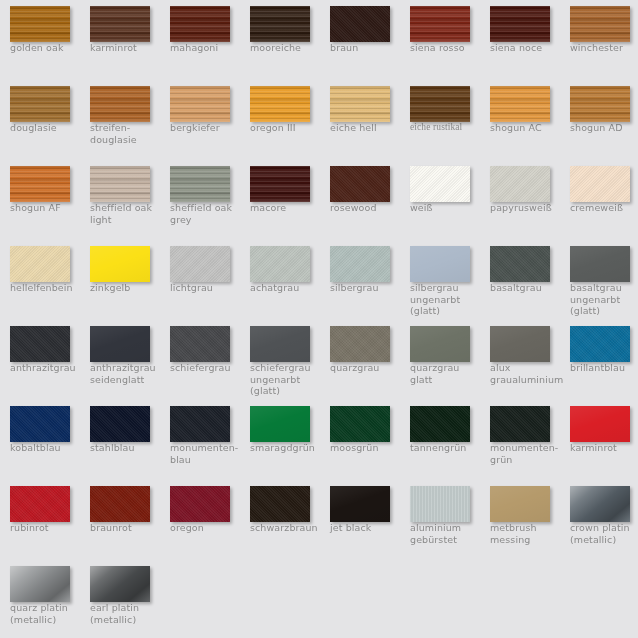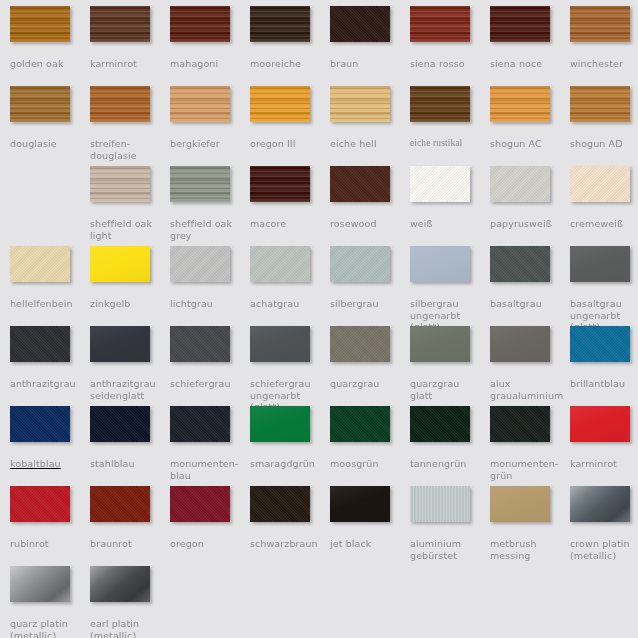--- a/index.html
+++ b/index.html
@@ -114,21 +114,21 @@
     background-image: repeating-linear-gradient(
       to right,
       rgba(255,255,255,0.18) 0px,
       rgba(255,255,255,0.00) 1px,
       rgba(0,0,0,0.07) 2px,
       rgba(0,0,0,0.00) 3px
     );
   }
 
   .swatch-label {
-    margin-top: 16px;
+    margin-top: 0;
     font-size: 9.5px;
     line-height: 11.5px;
     color: #8a8a8a;
     letter-spacing: 0.1px;
     white-space: pre-line;
   }
 </style>
 </head>
 <body style="background: rgb(228, 228, 230);">
 
@@ -192,20 +192,24 @@
       <div class="swatch-label">eiche rustikal</div>
     </div>
     <div class="swatch-cell" style="left: 490px; top: 86px;">
       <div class="swatch-chip wood" title="shogun AC" style="background-color: rgb(224, 147, 56);"></div>
       <div class="swatch-label">shogun AC</div>
     </div>
     <div class="swatch-cell" style="left: 570px; top: 86px;">
       <div class="swatch-chip wood" title="shogun AD" style="background-color: rgb(181, 117, 47);"></div>
       <div class="swatch-label">shogun AD</div>
     </div>
+    <div class="swatch-cell" style="left: 10px; top: 166px;">
+      <div class="swatch-chip wood" title="shogun AF" style="background-color: rgb(203, 107, 35);"></div>
+      <div class="swatch-label">shogun AF</div>
+    </div>
     <div class="swatch-cell" style="left: 90px; top: 166px;">
       <div class="swatch-chip wood" title="sheffield oak
 light" style="background-color: rgb(197, 179, 163);"></div>
       <div class="swatch-label">sheffield oak
 light</div>
     </div>
     <div class="swatch-cell" style="left: 170px; top: 166px;">
       <div class="swatch-chip wood" title="sheffield oak
 grey" style="background-color: rgb(139, 145, 132);"></div>
       <div class="swatch-label">sheffield oak
@@ -306,21 +310,21 @@
     <div class="swatch-cell" style="left: 490px; top: 326px;">
       <div class="swatch-chip smooth" title="alux
 graualuminium" style="background-color: rgb(104, 102, 95);"></div>
       <div class="swatch-label">alux
 graualuminium</div>
     </div>
     <div class="swatch-cell" style="left: 570px; top: 326px;">
       <div class="swatch-chip grain" title="brillantblau" style="background-color: rgb(11, 109, 155);"></div>
       <div class="swatch-label">brillantblau</div>
     </div>
-    <div class="swatch-cell" style="left: 10px; top: 406px; text-decoration: underline;">
+    <div class="swatch-cell" style="left: 10px; top: 406px;">
       <div class="swatch-chip grain" title="kobaltblau" style="background-color: rgb(10, 42, 94);"></div>
       <div class="swatch-label">kobaltblau</div>
     </div>
     <div class="swatch-cell" style="left: 90px; top: 406px;">
       <div class="swatch-chip grain" title="stahlblau" style="background-color: rgb(13, 20, 40);"></div>
       <div class="swatch-label">stahlblau</div>
     </div>
     <div class="swatch-cell" style="left: 170px; top: 406px;">
       <div class="swatch-chip grain" title="monumenten-
 blau" style="background-color: rgb(27, 32, 40);"></div>

